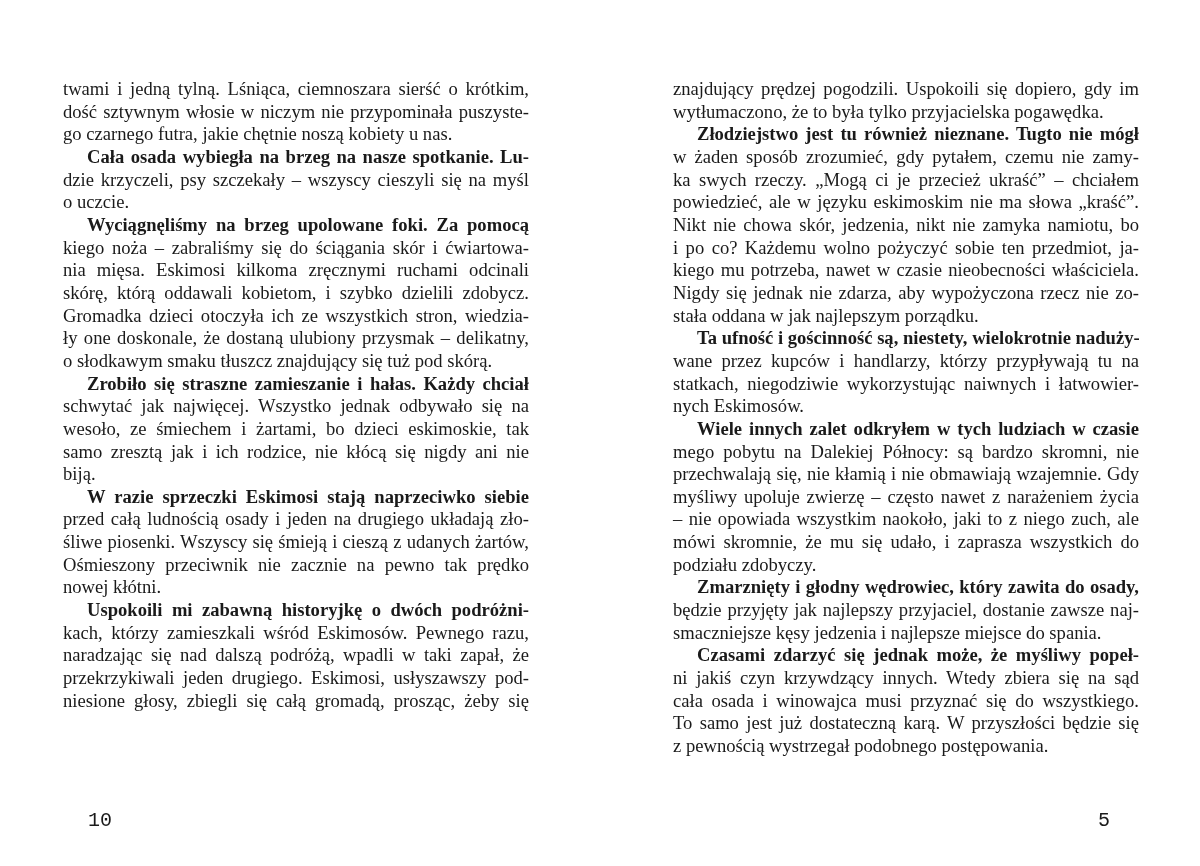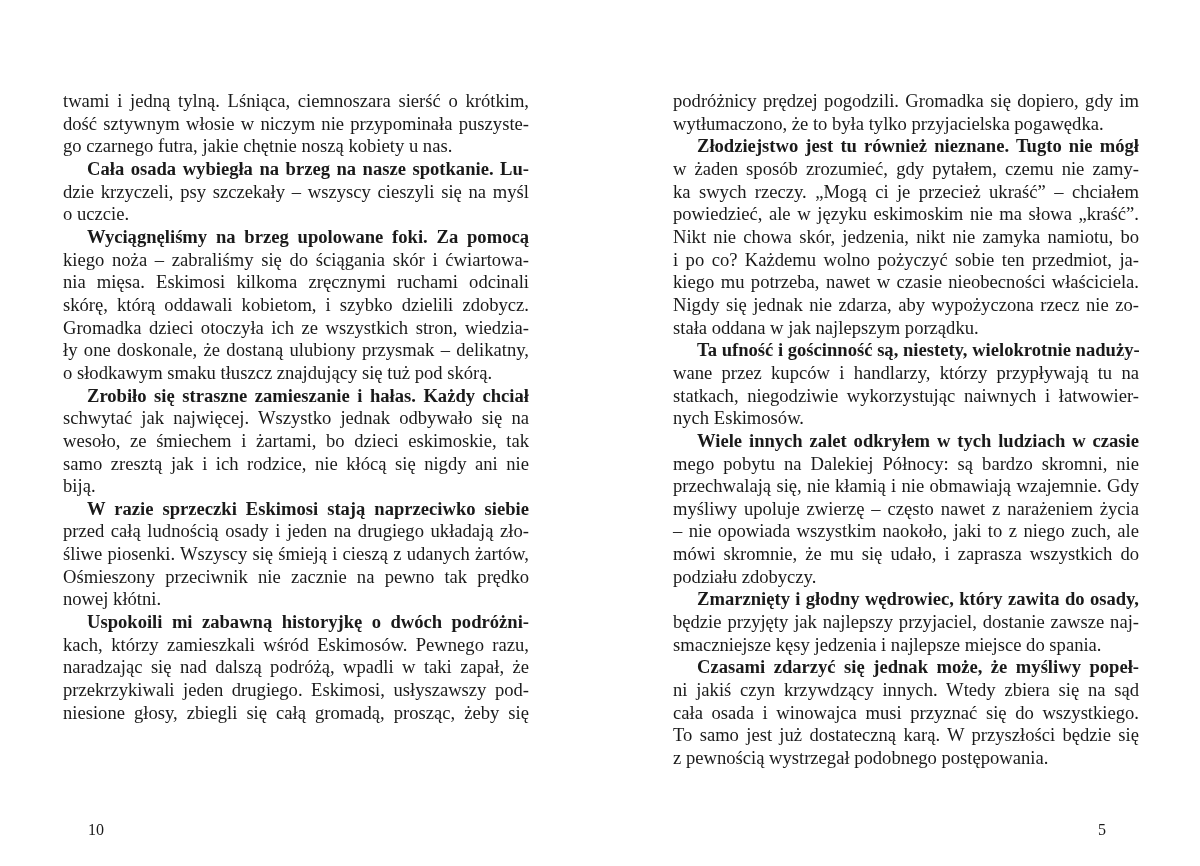--- a/index.html
+++ b/index.html
@@ -1,28 +1,28 @@
 <!DOCTYPE html>
 <html><head>
 <meta charset="utf-8">
 <style>
   html, body { margin:0; padding:0; background:#ffffff; }
   body { width:1200px; height:866px; position:relative; overflow:hidden;
          font-family:"Liberation Serif","DejaVu Serif",serif; color:#1a1a1a; }
-  .page { position:absolute; top:16px; height:764px; }
+  .page { position:absolute; top:4px; height:764px; }
   .page.left { left:0; width:600px; }
   .page.right { left:600px; width:600px; }
   .column { position:absolute; top:74px; width:466px; }
   .left .column { left:63px; }
   .right .column { left:73px; }
   .line { display:block; height:22.67px; line-height:22.67px; font-size:18.6px;
           white-space:nowrap; text-align:justify; text-align-last:justify; }
   .line.last { text-align-last:left; }
   .line.indent { text-indent:24px;font-weight:bold; }
-  .pagenum { position:absolute; top:805px; font-size:16px; }
+  .pagenum { position:absolute; top:805px; font-size:20px;font-family:Liberation Mono, monospace; }
   .left .pagenum { left:88px; }
   .right .pagenum { left:498px; }
 </style>
 </head>
 <body>
 
 <div class="page left">
   <div class="column">
       <span class="line">twami i jedną tylną. Lśniąca, ciemnoszara sierść o krótkim,</span>
       <span class="line">dość sztywnym włosie w niczym nie przypominała puszyste-</span>
@@ -51,21 +51,21 @@
       <span class="line">kach, którzy zamieszkali wśród Eskimosów. Pewnego razu,</span>
       <span class="line">naradzając się nad dalszą podróżą, wpadli w taki zapał, że</span>
       <span class="line">przekrzykiwali jeden drugiego. Eskimosi, usłyszawszy pod-</span>
       <span class="line">niesione głosy, zbiegli się całą gromadą, prosząc, żeby się</span>
     </div>
   <div class="pagenum">10</div>
 </div>
 
 <div class="page right">
   <div class="column">
-      <span class="line">podróżnicy prędzej pogodzili. Gromadka się dopiero, gdy im</span>
+      <span class="line">znajdujący prędzej pogodzili. Uspokoili się dopiero, gdy im</span>
       <span class="line last">wytłumaczono, że to była tylko przyjacielska pogawędka.</span>
       <span class="line indent">Złodziejstwo jest tu również nieznane. Tugto nie mógł</span>
       <span class="line">w żaden sposób zrozumieć, gdy pytałem, czemu nie zamy-</span>
       <span class="line">ka swych rzeczy. „Mogą ci je przecież ukraść” – chciałem</span>
       <span class="line">powiedzieć, ale w języku eskimoskim nie ma słowa „kraść”.</span>
       <span class="line">Nikt nie chowa skór, jedzenia, nikt nie zamyka namiotu, bo</span>
       <span class="line">i po co? Każdemu wolno pożyczyć sobie ten przedmiot, ja-</span>
       <span class="line">kiego mu potrzeba, nawet w czasie nieobecności właściciela.</span>
       <span class="line">Nigdy się jednak nie zdarza, aby wypożyczona rzecz nie zo-</span>
       <span class="line last">stała oddana w jak najlepszym porządku.</span>

